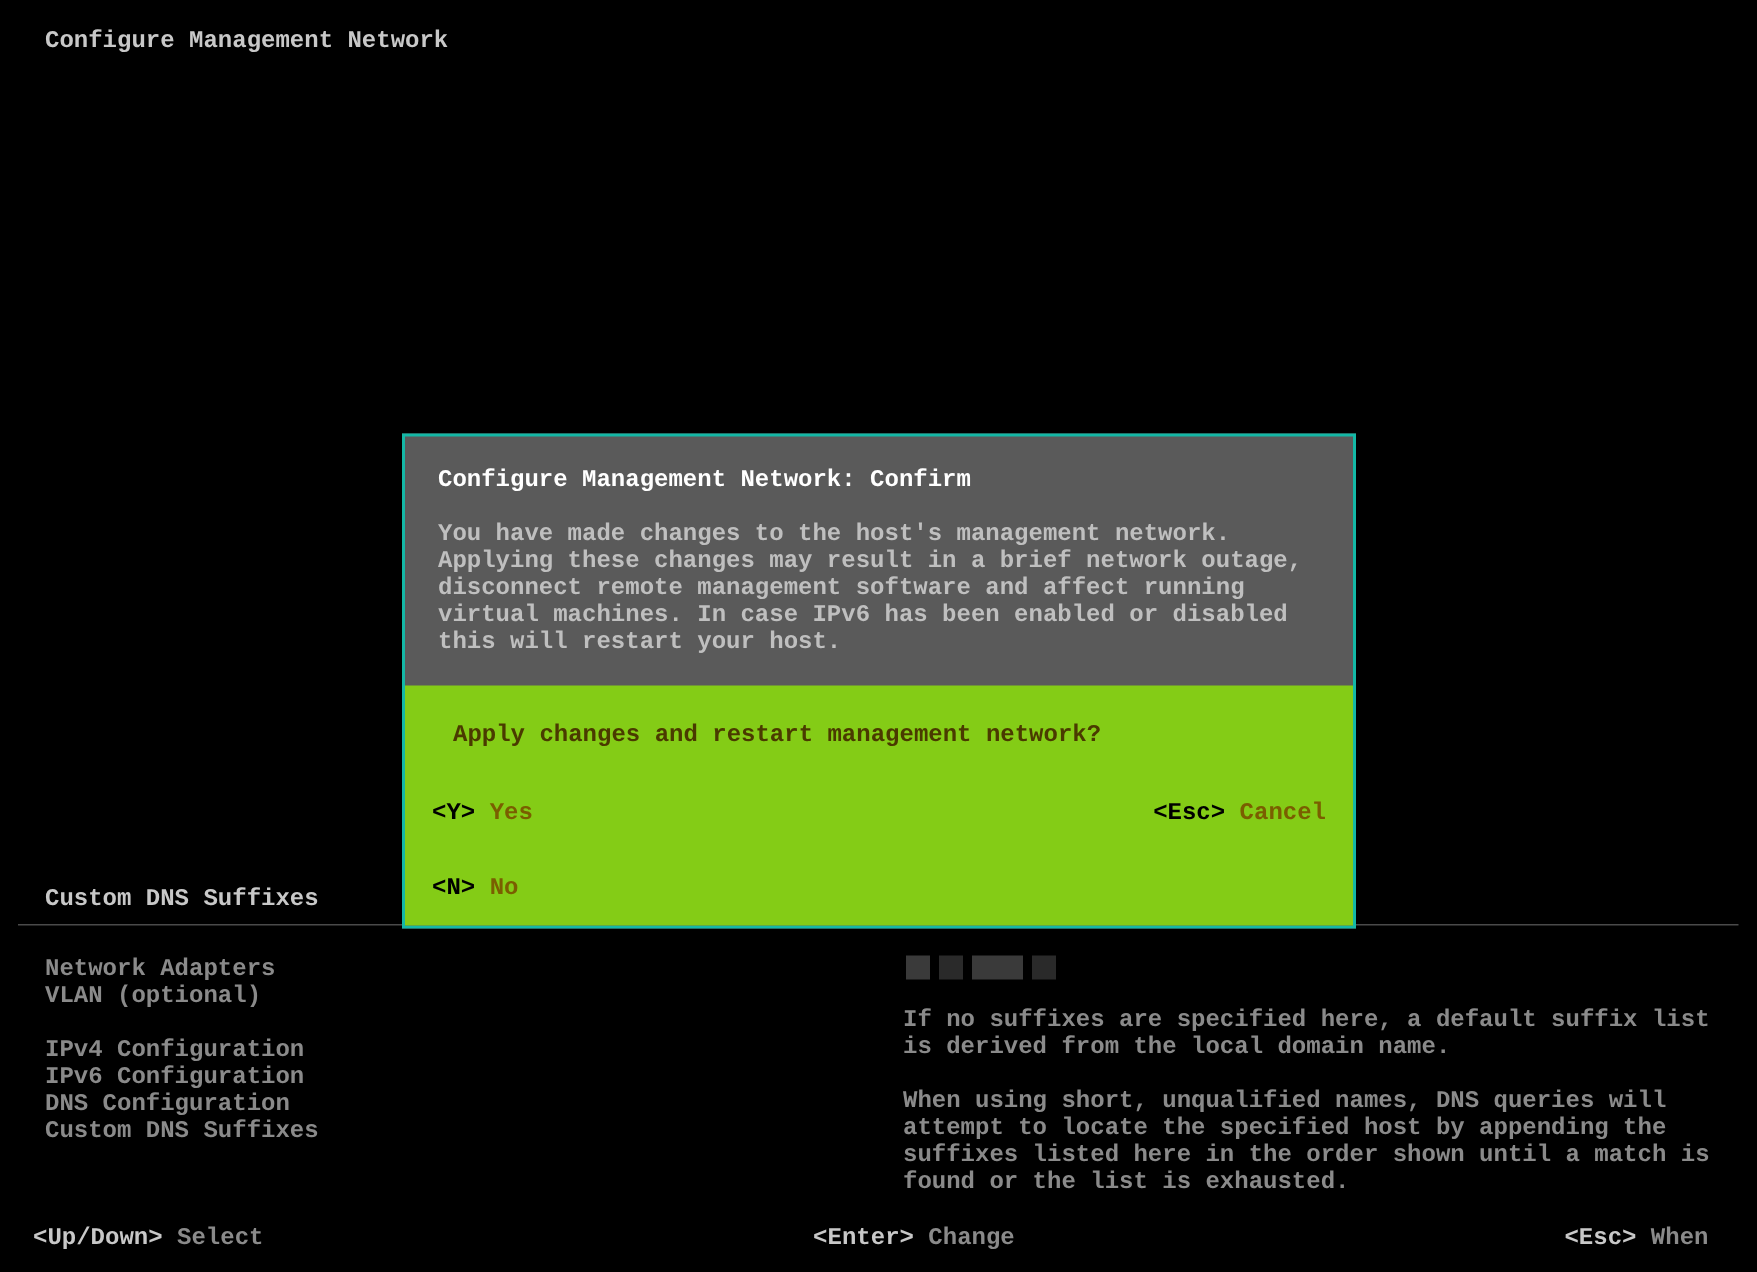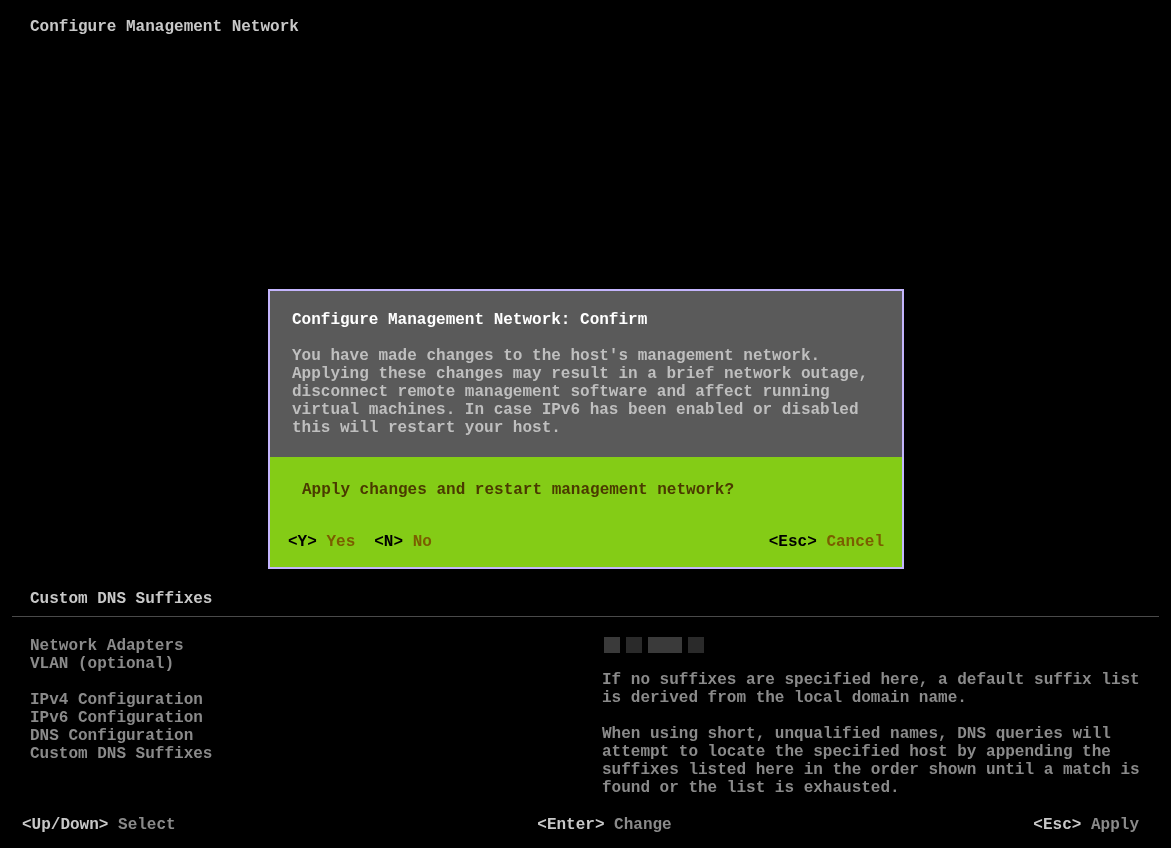--- a/index.html
+++ b/index.html
@@ -96,21 +96,21 @@
     color: #8a8a8a;
   }
 
   
   .dialog {
     position: absolute;
     left: 268px;
     top: 289px;
     width: 636px;
     background: #5a5a5a;
-    border: 2px solid #c4b5fd;
+    border: 2px solid #14b8a6;
   }
   .dialog-top {
     padding: 20px 22px 20px 22px;
   }
   .dialog-title {
     color: #ffffff;
     margin-bottom: 18px;
   }
   .dialog-body {
     color: #bfbfbf;
@@ -124,21 +124,22 @@
     padding-left: 14px;
     color: #4a3a00;
     margin-bottom: 34px;
   }
   .dialog-buttons {
     display: flex;
     justify-content: space-between;
   }
   .btn-group-left {
     display: flex;
-    gap: 19px;
+    gap: 32px;
+    flex-direction: column;
   }
   .dlg-key {
     color: #000000;
   }
   .dlg-label {
     color: #7a5e00;
   }
 </style>
 </head>
 <body>
@@ -207,17 +208,17 @@
     <span>
       <span class="footer-key">&lt;Up/Down&gt;</span>
       <span class="footer-label">Select</span>
     </span>
     <span>
       <span class="footer-key">&lt;Enter&gt;</span>
       <span class="footer-label">Change</span>
     </span>
     <span>
       <span class="footer-key">&lt;Esc&gt;</span>
-      <span class="footer-label">Apply</span>
+      <span class="footer-label">When</span>
     </span>
   </div>
 
 </div>
 
 </body></html>

